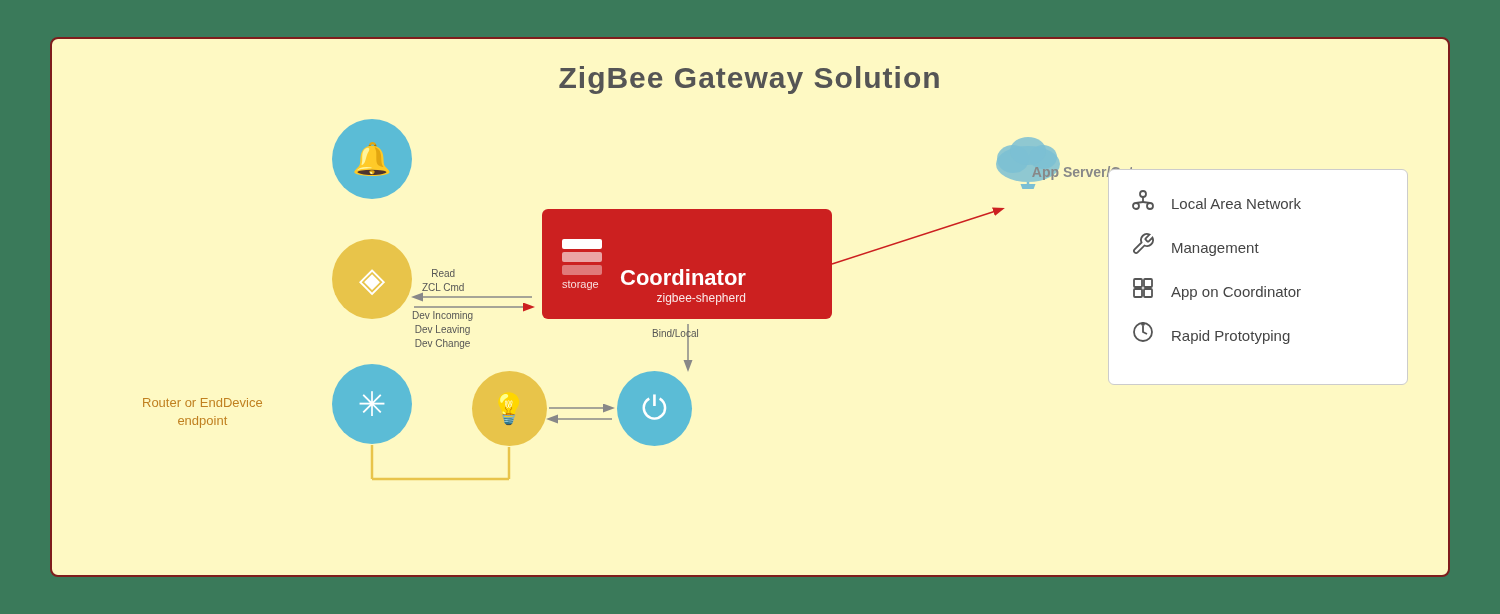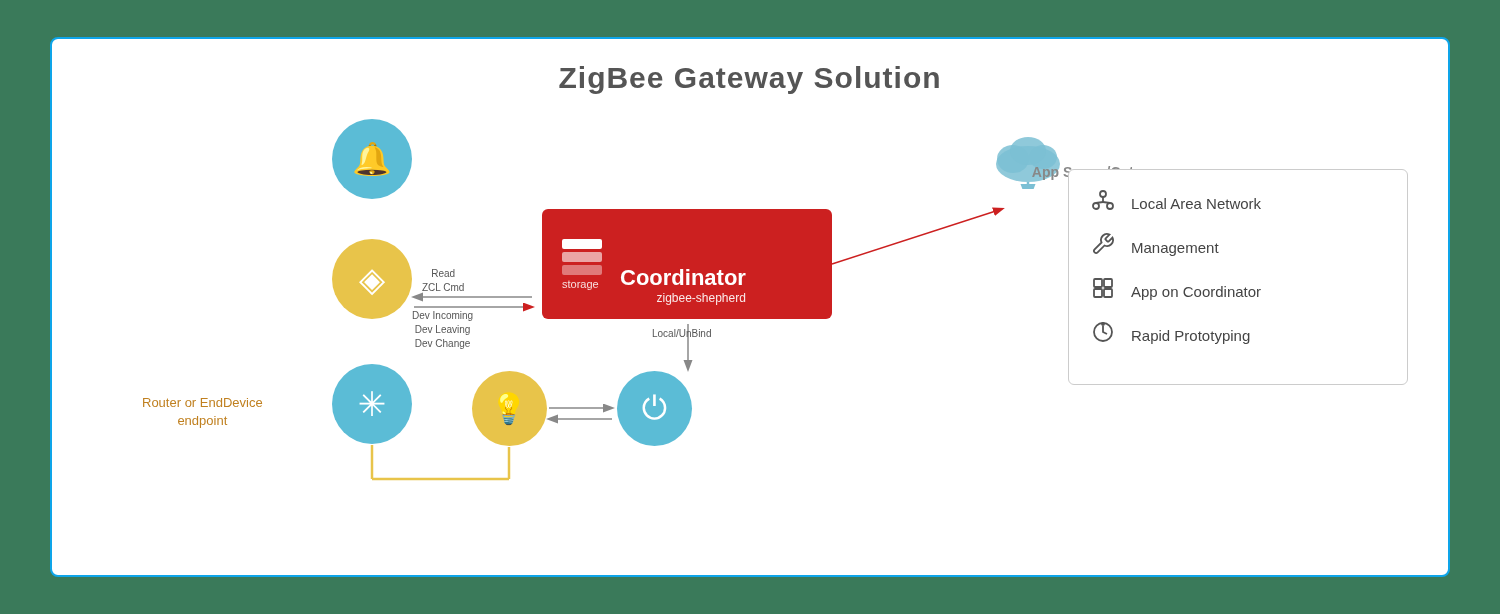--- a/index.html
+++ b/index.html
@@ -9,24 +9,24 @@
       background-color: #3a7a5a;
       font-family: 'Segoe UI', Arial, sans-serif;
       overflow: hidden;
       display: flex;
       align-items: center;
       justify-content: center;
     }
     .main-container {
       width: 1400px;
       height: 540px;
-      background: #ffffff;
+      background: #fef9c3;
       border-radius: 8px;
       position: relative;
-      border: 2px solid #0ea5e9;
+      border: 2px solid #7f1d1d;
     }
     .title {
       text-align: center;
       padding-top: 22px;
       font-size: 30px;
       font-weight: 600;
       color: #555;
       letter-spacing: 1px;
     }
     .diagram-area {
@@ -97,21 +97,21 @@
       font-weight: 400;
       color: #c08020;
       font-size: 13px;
     }
 
     
     .legend-box {
       position: absolute;
       right: 40px;
       top: 60px;
-      width: 340px;
+      width: 300px;
       background: white;
       border: 1.5px solid #ccc;
       border-radius: 6px;
       padding: 18px 20px;
     }
     .legend-item {
       display: flex;
       align-items: center;
       gap: 14px;
       margin-bottom: 14px;
@@ -255,21 +255,21 @@
       <line x1="1085" y1="65" x2="1085" y2="82" stroke="#7bbfd4" stroke-width="2" marker-end="url(#arrowBlue)"></line>
     </svg>
 
     <div class="label" style="left:370px; top:158px;">
       Read<br>ZCL Cmd
     </div>
     <div class="label" style="left:360px; top:200px;">
       Dev Incoming<br>Dev Leaving<br>Dev Change
     </div>
     <div class="label" style="left:600px; top:218px;">
-      Local/UnBind
+      Bind/Local
     </div>
     <div class="label label-bold" style="left:90px; top:285px;">
       Router or EndDevice<br>endpoint
     </div>
 
     <div class="legend-box">
       <div class="legend-item">
         <span class="legend-icon">
           <svg width="24" height="24" viewBox="0 0 24 24" fill="none" stroke="#555" stroke-width="1.8">
             <circle cx="12" cy="6" r="3"></circle>

